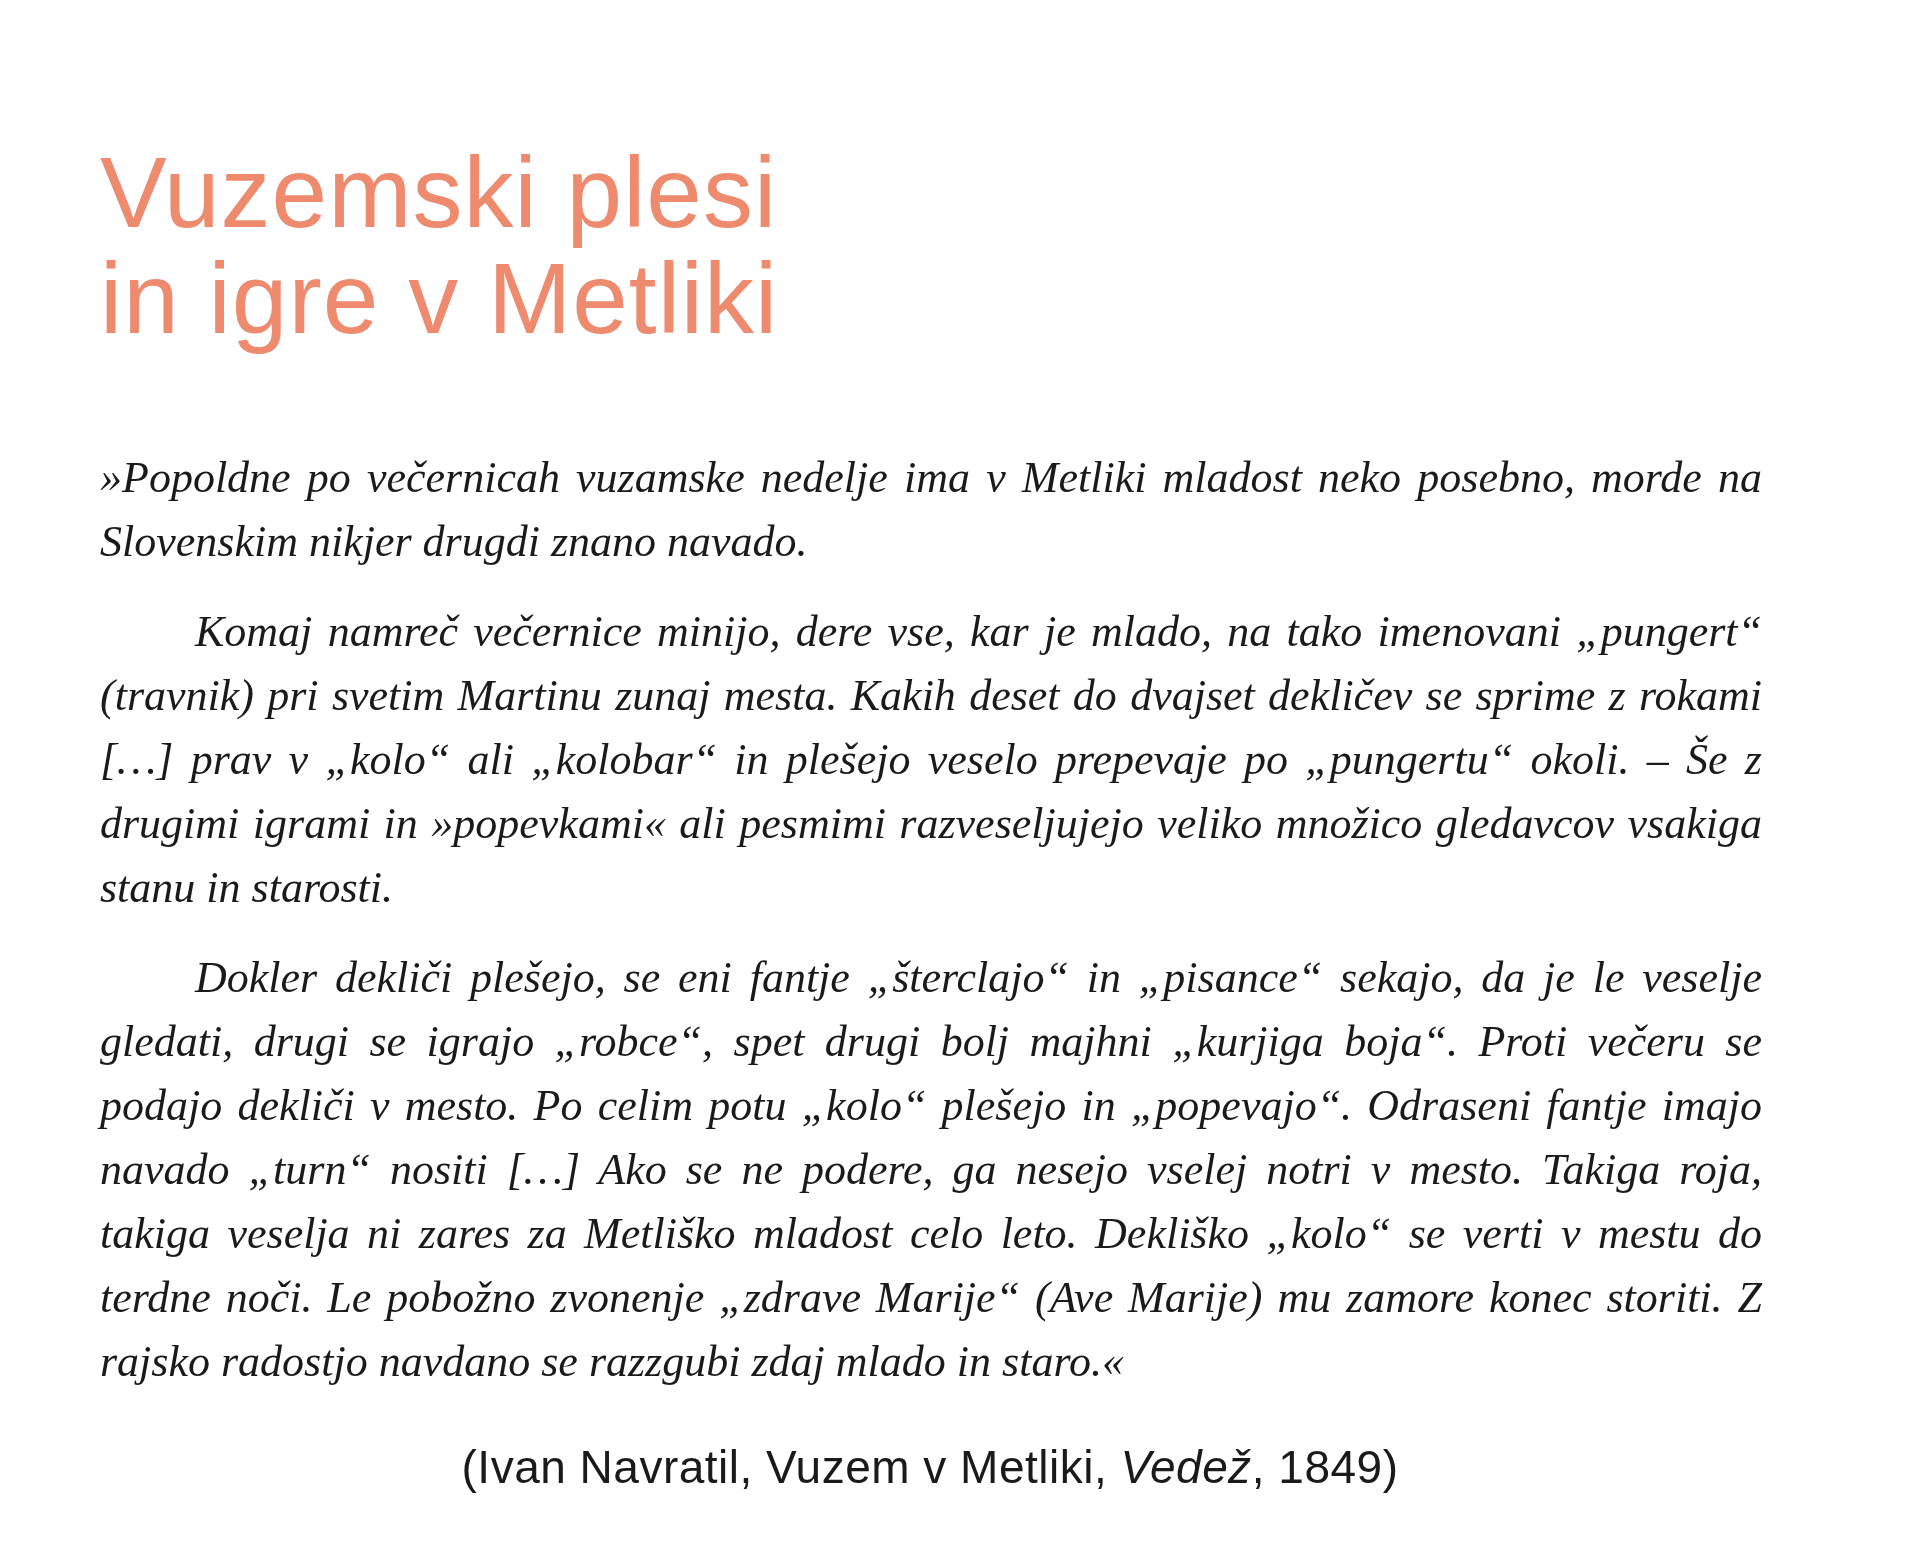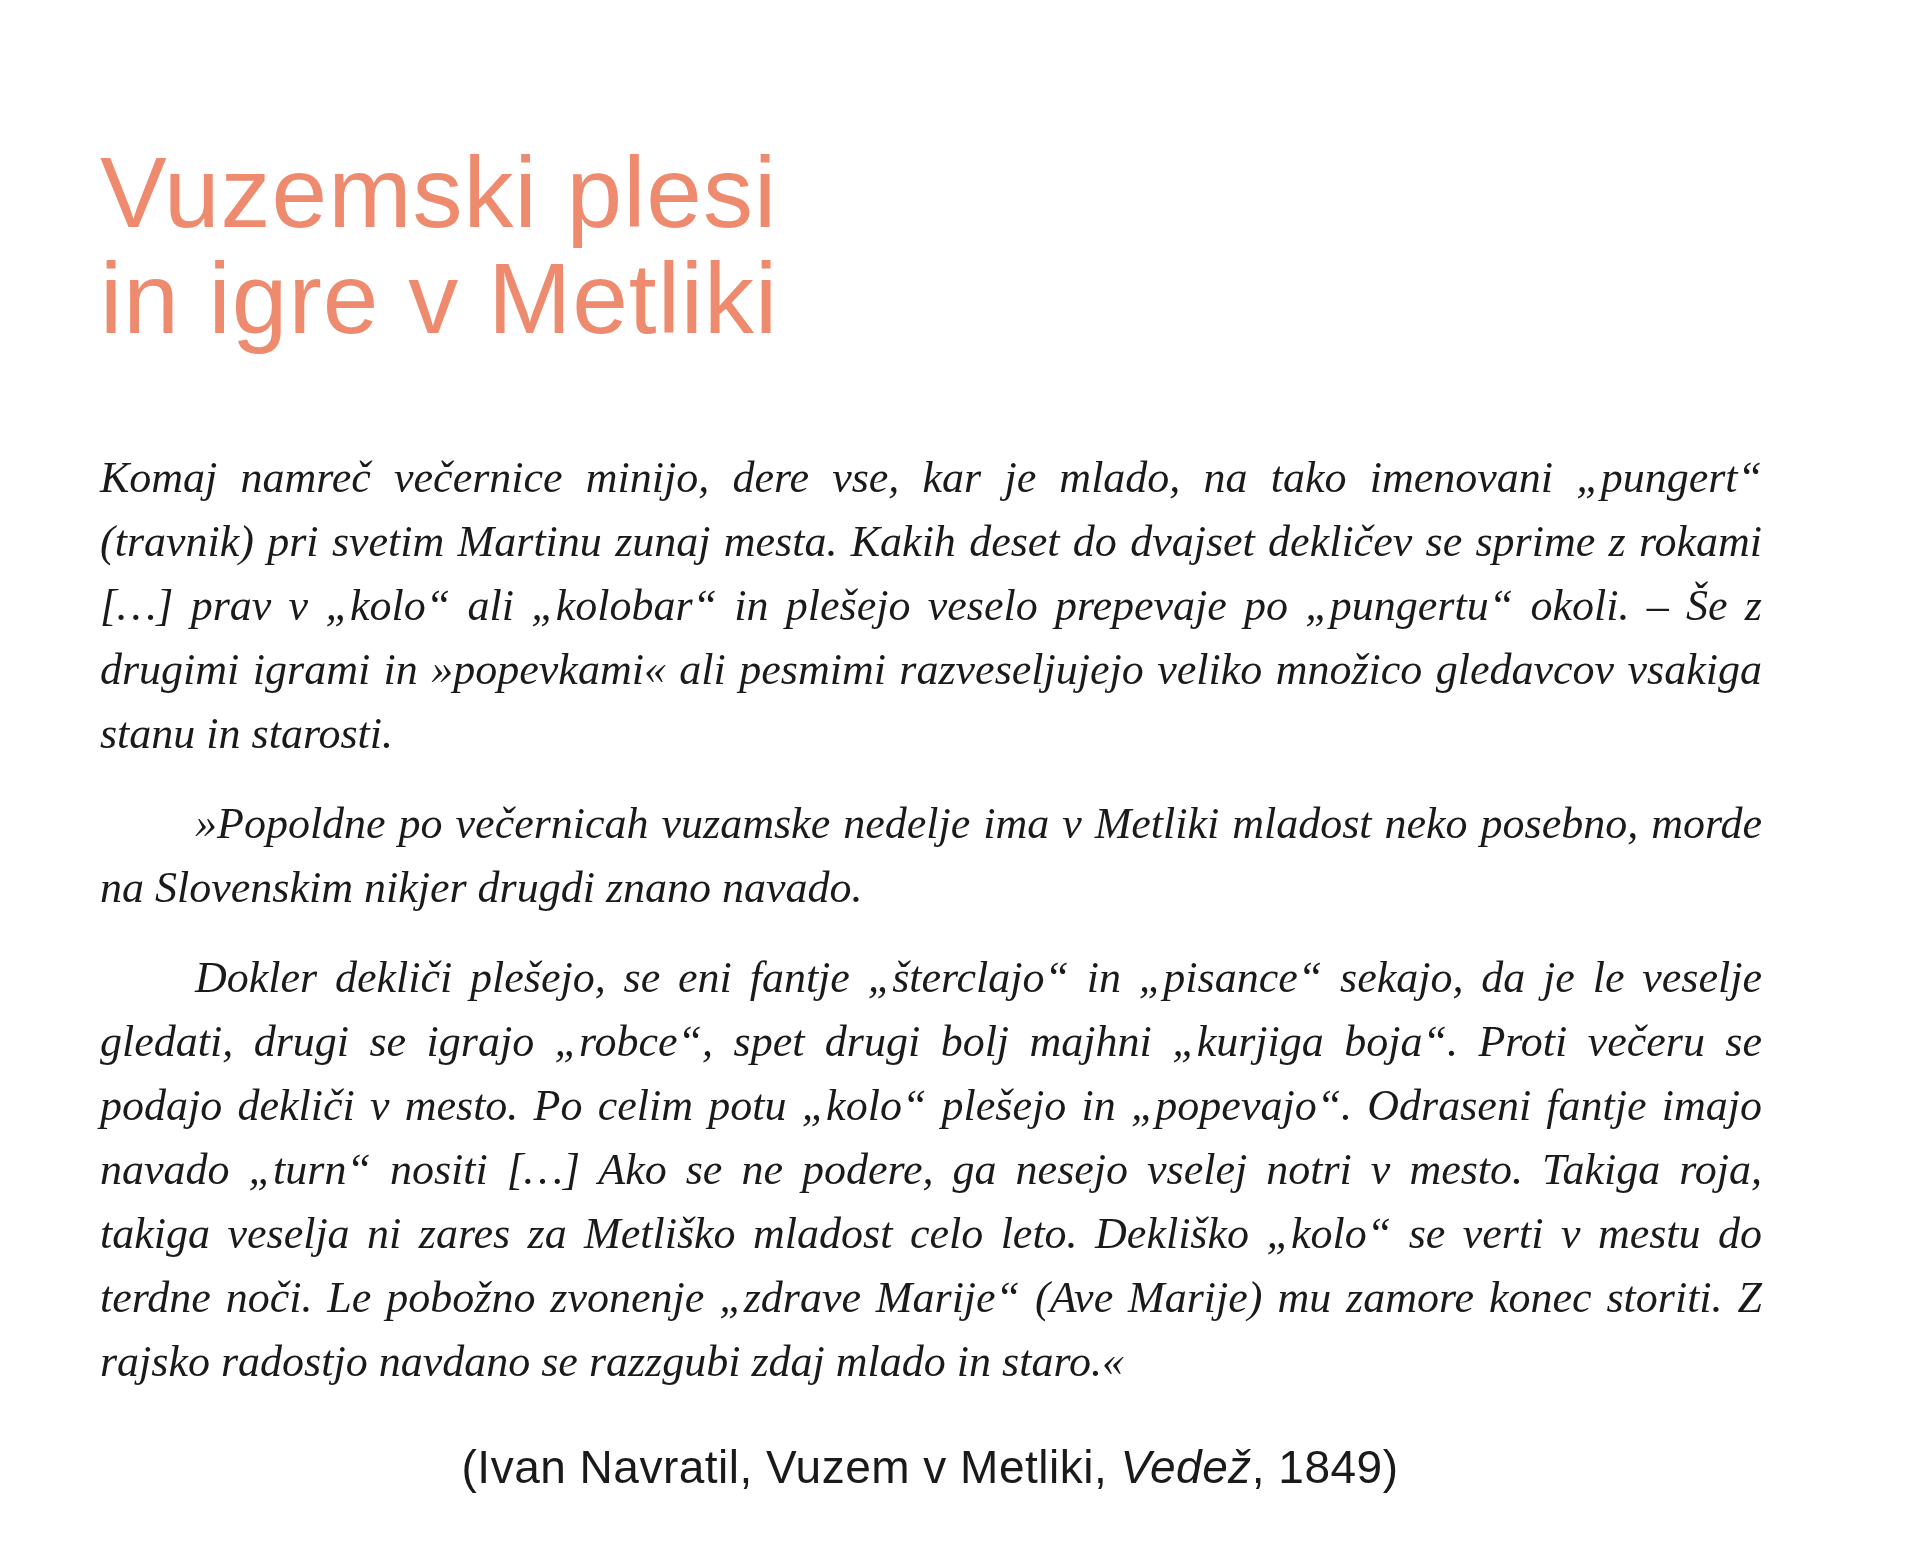--- a/index.html
+++ b/index.html
@@ -70,22 +70,22 @@
 <body>
 
 <div class="page">
 
   <h1 class="title">
     <span>Vuzemski plesi</span><br>
     <span>in igre v Metliki</span>
   </h1>
 
   <div class="quote">
+    <p>»Popoldne po večernicah vuzamske nedelje ima v Metliki mladost neko posebno, morde na Slovenskim nikjer drugdi znano navado.</p>
     <p>Komaj namreč večernice minijo, dere vse, kar je mlado, na tako imenovani „pungert“ (travnik) pri svetim Martinu zunaj mesta. Kakih deset do dvajset dekličev se sprime z rokami […] prav v „kolo“ ali „kolobar“ in plešejo veselo prepevaje po „pungertu“ okoli. – Še z drugimi igrami in »popevkami« ali pesmimi razveseljujejo veliko množico gledavcov vsakiga stanu in starosti.</p>
-    <p>»Popoldne po večernicah vuzamske nedelje ima v Metliki mladost neko posebno, morde na Slovenskim nikjer drugdi znano navado.</p>
     <p>Dokler dekliči plešejo, se eni fantje „šterclajo“ in „pisance“ sekajo, da je le veselje gledati, drugi se igrajo „robce“, spet drugi bolj majhni „kurjiga boja“. Proti večeru se podajo dekliči v mesto. Po celim potu „kolo“ plešejo in „popevajo“. Odraseni fantje imajo navado „turn“ nositi […] Ako se ne podere, ga nesejo vselej notri v mesto. Takiga roja, takiga veselja ni zares za Metliško mladost celo leto. Dekliško „kolo“ se verti v mestu do terdne noči. Le pobožno zvonenje „zdrave Marije“ (Ave Marije) mu zamore konec storiti. Z rajsko radostjo navdano se razzgubi zdaj mlado in staro.«</p>
   </div>
 
   <div class="citation">
     <span>(Ivan Navratil, Vuzem v Metliki, </span><span class="source">Vedež</span><span>, 1849)</span>
   </div>
 
 </div>
 
 </body></html>

